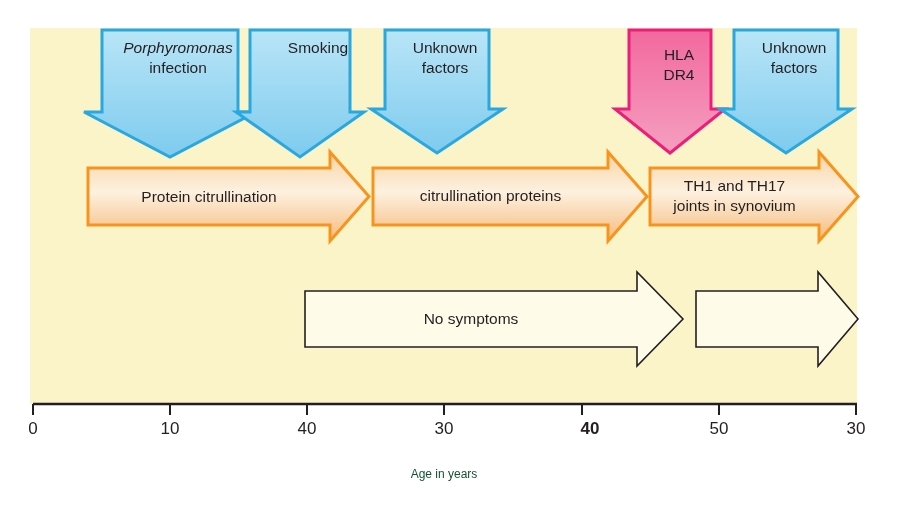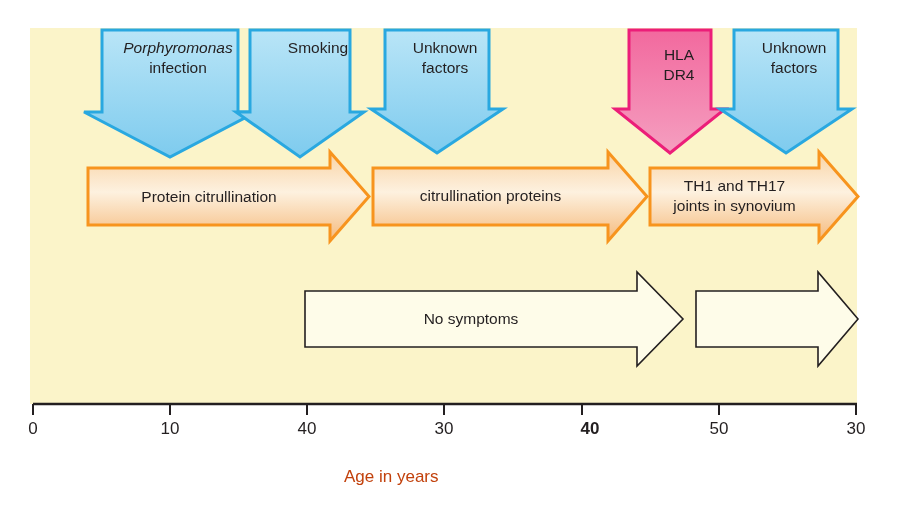--- a/index.html
+++ b/index.html
@@ -14,22 +14,22 @@
     justify-content:center;text-align:center;font-size:15.5px;line-height:1.28;
     color:#231F20;pointer-events:none;
   }
   .trigger-lbl{justify-content:flex-start;padding-top:6px;box-sizing:border-box;margin-left:8px;}
   .italic{font-style:italic;}
   .tick-label{
     position:absolute;top:419px;width:60px;text-align:center;
     font-size:17px;color:#231F20;
   }
   .axis-title{
-    position:absolute;top:467px;left:344px;width:200px;text-align:left;
-    font-size:17px;color:#c2410c;
+    position:absolute;top:467px;left:344px;width:200px;text-align:center;
+    font-size:12px;color:#14532d;
   }
 </style>
 </head>
 <body>
 
 <div class="stage">
 
   <svg width="902" height="507" viewBox="0 0 902 507">
     <defs>
       <linearGradient id="gradBlue" x1="0" y1="0" x2="0" y2="1">

